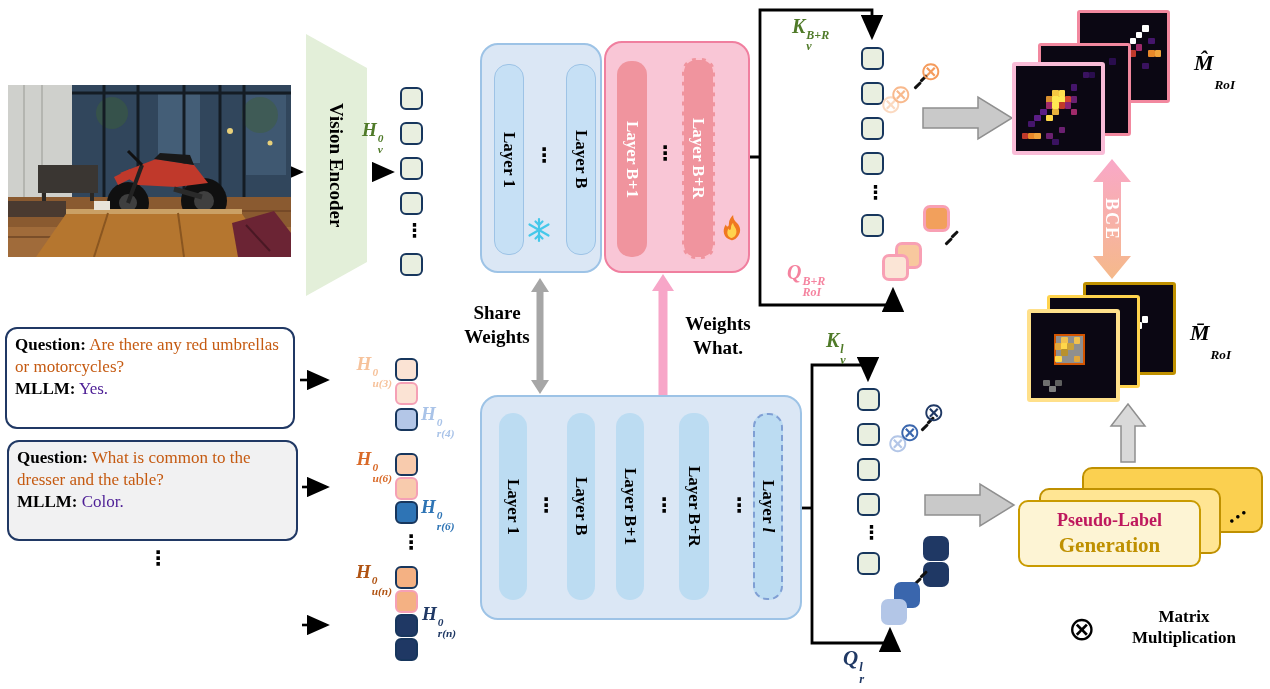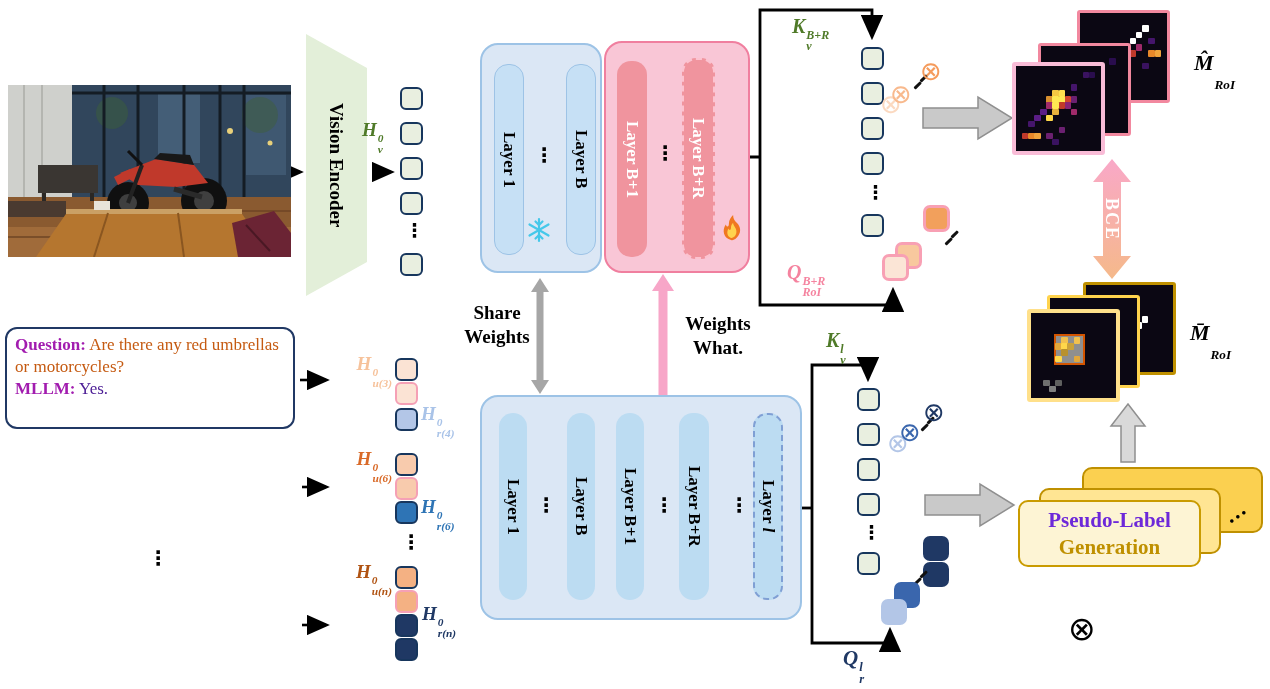--- a/index.html
+++ b/index.html
@@ -17,21 +17,21 @@
   .mstack{display:inline-flex;flex-direction:column;align-items:flex-start;font-size:0.6em;
           line-height:0.95;vertical-align:-0.5em;margin-left:1px;}
   
   .block{position:absolute;box-sizing:border-box;border-radius:18px;}
   .pill{position:absolute;box-sizing:border-box;border-radius:14px;display:flex;align-items:center;
         justify-content:center;}
   .vtext{writing-mode:vertical-rl;text-align:center;font-weight:bold;font-size:17px;line-height:1;}
   
   .qbox{position:absolute;box-sizing:border-box;border:2.5px solid #203864;border-radius:12px;
         padding:5px 8px;line-height:1.3;}
-  .qlab{font-weight:bold;color:#a21caf;}
+  .qlab{font-weight:bold;color:#000000;}
   .qtxt{color:#c55a11;}
   .atxt{color:#4c1d95;}
   
   .hmap{position:absolute;background:#0b0713;box-sizing:border-box;border-radius:3px;overflow:hidden;}
   .hcell{position:absolute;border-radius:1px;}
   .hbox{position:absolute;box-sizing:border-box;}
   .otimes{position:absolute;font-family:"DejaVu Sans",sans-serif;line-height:1;font-size:26px;}
   .dash{position:absolute;width:9px;height:2.5px;background:#111;transform:rotate(-45deg);border-radius:1px;}
   .cap{position:absolute;font-weight:bold;color:#000;text-align:center;line-height:1.25;}
   svg.layer{position:absolute;left:0;top:0;pointer-events:none;}
@@ -189,20 +189,24 @@
   </div>
   <div class="cap" style="left:668px;top:312px;width:100px;font-size:19px;">
     <div>Weights</div>
     <div>What.</div>
   </div>
 
   <div class="qbox" style="left:5px;top:327px;width:290px;height:102px;background:#ffffff;font-size:17px;">
     <span class="qlab">Question:</span><span class="qtxt"> Are there any red umbrellas or motorcycles?</span><br>
     <span class="qlab">MLLM:</span><span class="atxt"> Yes.</span>
   </div>
+  <div class="qbox" style="left:7px;top:440px;width:291px;height:101px;background:#f1f1f2;font-size:17px;">
+    <span class="qlab">Question:</span><span class="qtxt"> What is common to the dresser and the table?</span><br>
+    <span class="qlab">MLLM:</span><span class="atxt"> Color.</span>
+  </div>
   <div class="ell" style="left:148px;top:548px;font-size:20px;">⋮</div>
 
   <div class="mathlbl" style="left:330px;top:354px;width:62px;text-align:right;font-size:19px;color:#f6c29b;"><span>H</span><span class="mstack">
         <span>0</span>
         <span>u(3)</span>
       </span></div>
   <div class="tok" style="left:395px;top:358px;background:#fbe3d4;"></div>
   <div class="tok" style="left:395px;top:382px;background:#fbe3d4;border-color:#f5a0b5;"></div>
   <div class="tok" style="left:395px;top:408px;background:#b3c6e7;"></div>
   <div class="mathlbl" style="left:421px;top:404px;font-size:19px;color:#a9c3e8;"><span>H</span><span class="mstack">
@@ -393,20 +397,24 @@
   <div class="abs" style="left:881px;top:599px;width:26px;height:26px;border-radius:7px;background:#b3c6e7;"></div>
   <div class="mathlbl" style="left:843px;top:648px;font-size:21px;color:#1f3864;"><span>Q</span><span class="mstack">
         <span>l</span>
         <span>r</span>
       </span></div>
 
   <div class="abs" style="left:1082px;top:467px;width:181px;height:66px;background:#fbd050;border:2.5px solid #bf9000;border-radius:10px;box-sizing:border-box;"></div>
   <div class="abs" style="left:1039px;top:488px;width:182px;height:66px;background:#ffe593;border:2.5px solid #bf9000;border-radius:10px;box-sizing:border-box;"></div>
   <div class="abs" style="left:1018px;top:500px;width:183px;height:67px;background:#fdf4d4;border:2.5px solid #c99b00;border-radius:10px;box-sizing:border-box;
        display:flex;flex-direction:column;align-items:center;justify-content:center;">
-    <div class="cap" style="position:static;font-size:21px;color:#6d28d9;">Pseudo-Label</div>
+    <div class="cap" style="position:static;font-size:18px;color:#be185d;">Pseudo-Label</div>
     <div class="cap" style="position:static;font-size:21px;color:#bf9000;">Generation</div>
   </div>
   <div class="abs" style="left:1227px;top:504px;font-size:22px;font-weight:bold;transform:rotate(-35deg);color:#000;">···</div>
 
   <div class="otimes" style="left:1068px;top:612px;font-size:33px;color:#000;">⊗</div>
+  <div class="cap" style="left:1118px;top:606px;width:132px;font-size:17px;">
+    <div>Matrix</div>
+    <div>Multiplication</div>
+  </div>
 
 </div>
 
 </body></html>

